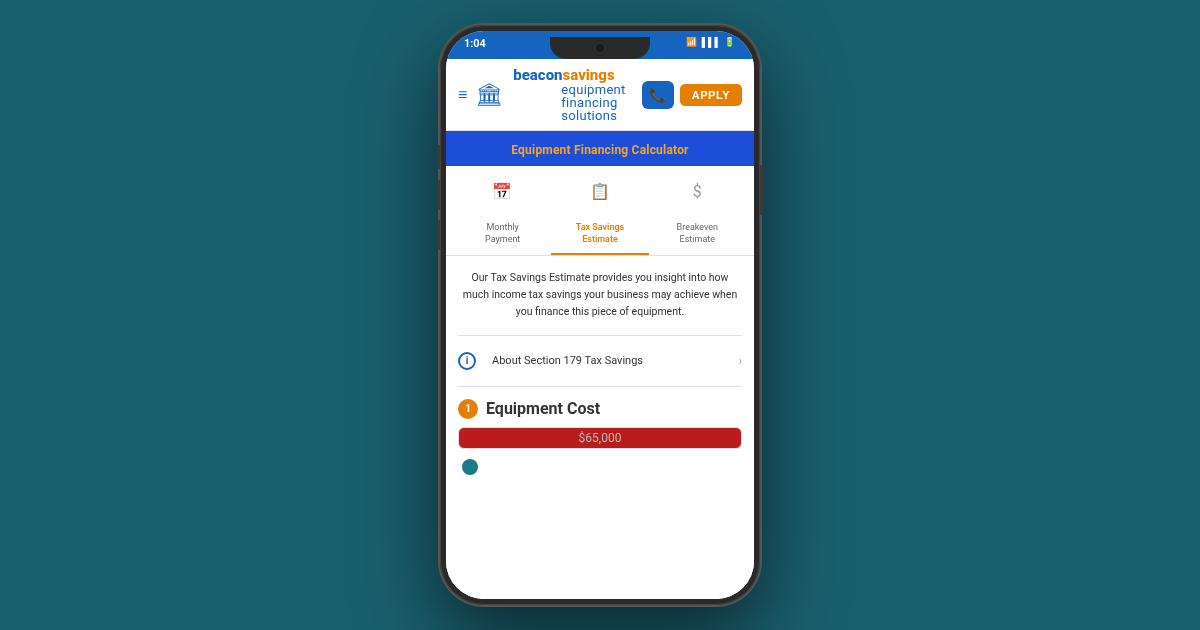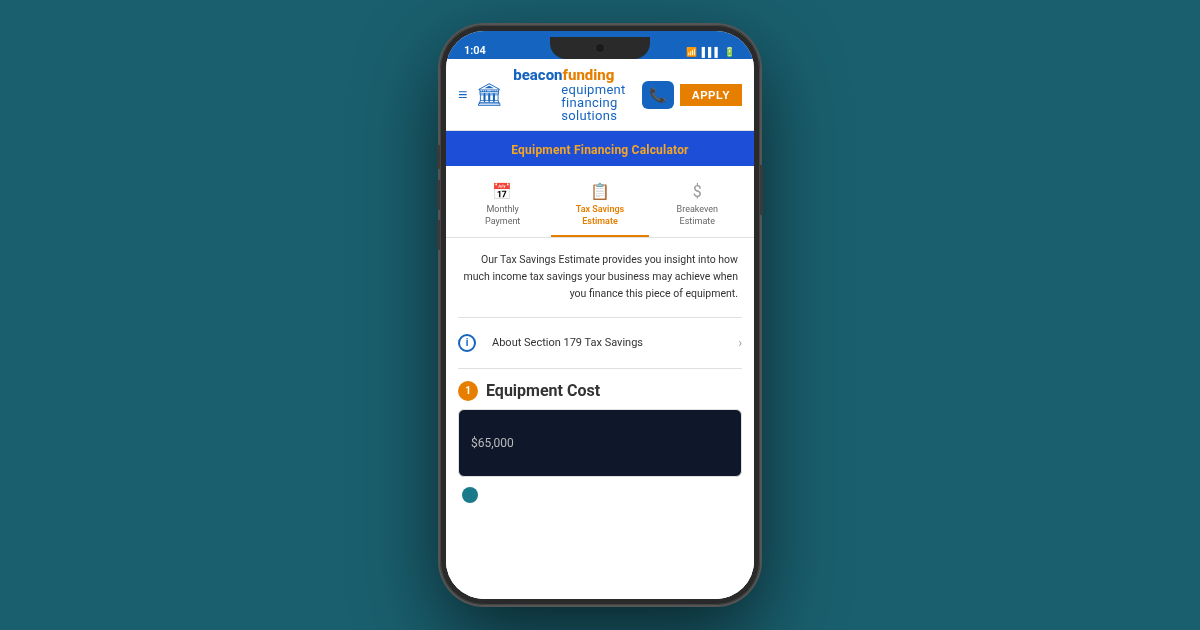--- a/index.html
+++ b/index.html
@@ -43,21 +43,21 @@
       overflow: hidden;
       display: flex;
       flex-direction: column;
     }
 
     
     .status-bar {
       background: #1565c0;
       display: flex;
       justify-content: space-between;
-      align-items: flex-end;
+      align-items: flex-start;
       padding: 6px 18px 2px 18px;
       min-height: 28px;
     }
 
     .status-time {
       color: #fff;
       font-size: 11px;
       font-weight: 600;
     }
 
@@ -151,21 +151,21 @@
       align-items: center;
       justify-content: center;
       font-size: 14px;
       cursor: pointer;
     }
 
     .apply-btn {
       background: #e67e00;
       color: #fff;
       border: none;
-      border-radius: 0;
+      border-radius: 5px;
       padding: 5px 12px;
       font-size: 11px;
       font-weight: 700;
       cursor: pointer;
       letter-spacing: 0.5px;
     }
 
     
     .calc-header {
       background: #1d4ed8;
@@ -220,41 +220,42 @@
 
     .tab.active .tab-icon {
       color: #e67e00;
     }
 
     .tab-label {
       font-size: 9px;
       color: #666;
       text-align: center;
       line-height: 1.3;
+      margin-top: 18px;
     }
 
     .tab.active .tab-label {
       color: #e67e00;
       font-weight: 600;
     }
 
     
     .content-body {
       flex: 1;
       padding: 12px;
       display: flex;
       flex-direction: column;
       gap: 10px;
       background: #fff;
     }
 
     .description-text {
       font-size: 10.5px;
       color: #333;
-      text-align: right;
+      text-align: center;
       line-height: 1.6;
       padding: 2px 4px;
     }
 
     .section-link {
       display: flex;
       align-items: center;
       justify-content: space-between;
       padding: 4px 0;
       cursor: pointer;
@@ -322,27 +323,28 @@
       justify-content: center;
     }
 
     .section-label {
       font-size: 16px;
       font-weight: 700;
       color: #333;
     }
 
     .input-field {
-      background: #0f172a;
+      background: #b91c1c;
       border: 1px solid #e0e0e0;
       border-radius: 6px;
-      padding: 26px 12px;
+      padding: 3px 12px;
       font-size: 12px;
       color: #999;
       width: 100%;
+      text-align: center;
     }
 
     .slider-dot {
       width: 16px;
       height: 16px;
       border-radius: 50%;
       background: #1a7a8a;
       margin-left: 4px;
       margin-top: 2px;
     }
@@ -414,21 +416,21 @@
         <span>🔋</span>
       </div>
     </div>
 
     <div class="app-header">
       <div class="header-left">
         <span class="hamburger-icon">≡</span>
         <span class="logo-lighthouse">🏛</span>
         <div class="logo-area">
           <div>
-            <span style="color:#1565c0; font-size:15px; font-weight:800;margin-top:16px;">beacon</span><span style="color:#e67e00; font-size:15px; font-weight:800;">funding</span>
+            <span style="color:#1565c0; font-size:15px; font-weight:800;margin-top:16px;">beacon</span><span style="color:#e67e00; font-size:15px; font-weight:800;">savings</span>
           </div>
           <div class="logo-tagline">equipment financing solutions</div>
         </div>
       </div>
       <div class="header-right">
         <button class="phone-btn">
           <span>📞</span>
         </button>
         <button class="apply-btn">APPLY</button>
       </div>

